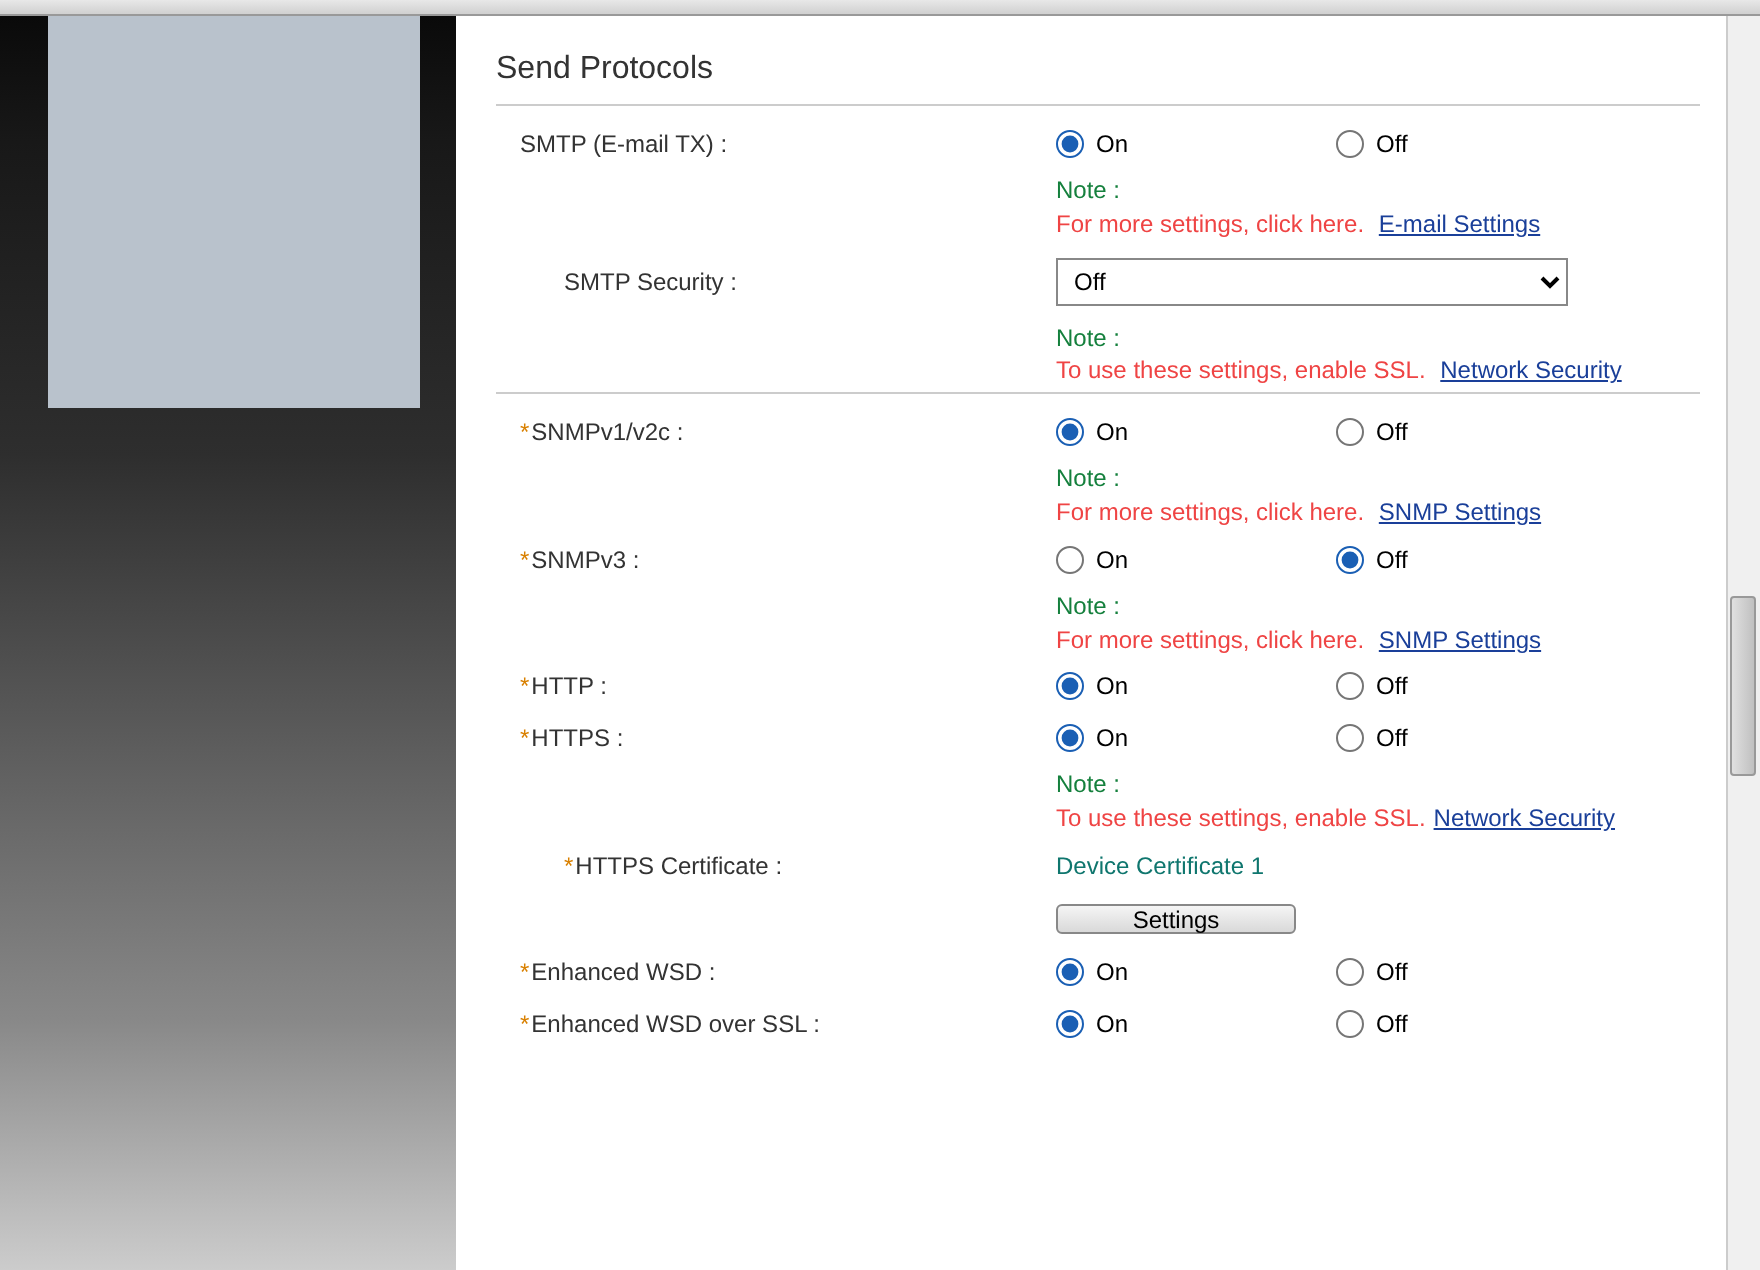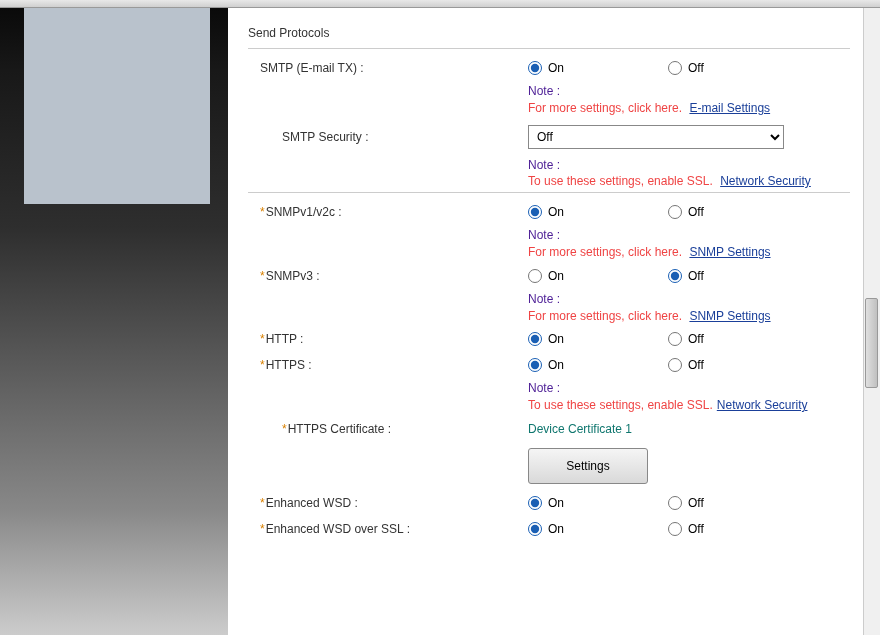--- a/index.html
+++ b/index.html
@@ -60,21 +60,21 @@
     width: 13px;
     height: 90px;
     background: linear-gradient(to right, #e0e0e0, #c0c0c0);
     border: 1px solid #999;
     border-radius: 2px;
   }
   .inner {
     padding: 8px 30px 10px 20px;
   }
   .section-title {
-    font-size: 12px;
+    font-size: 16px;
     color: #333;
     padding: 10px 0 8px 0;
   }
   .hr {
     border: none;
     border-top: 1px solid #ccc;
     margin-bottom: 6px;
   }
   .row {
     display: flex;
@@ -107,40 +107,40 @@
   .radio-opt input[type="radio"] {
     margin-right: 6px;
     width: 14px;
     height: 14px;
     accent-color: #1a5fb4;
   }
   .note-row {
     padding: 2px 0 2px 280px;
     line-height: 1.4;
   }
-  .note-label { color: #4c1d95; }
+  .note-label { color: #15803d; }
   .note-text { color: #ef4444; }
   .note-link {
     color: #1a3f99;
     text-decoration: underline;
     cursor: pointer;
     margin-left: 4px;
   }
   select {
     width: 256px;
     height: 24px;
     font-size: 12px;
     border: 1px solid #888;
     background: #fff;
     padding: 2px 4px;
   }
   .static-value { color: #0f766e; }
   .settings-btn {
     width: 120px;
-    height: 36px;
+    height: 15px;
     background: linear-gradient(to bottom, #f5f5f5, #d9d9d9);
     border: 1px solid #888;
     border-radius: 3px;
     font-size: 12px;
     cursor: pointer;
   }
   .btn-row {
     padding: 6px 0 6px 280px;
   }
 </style>

